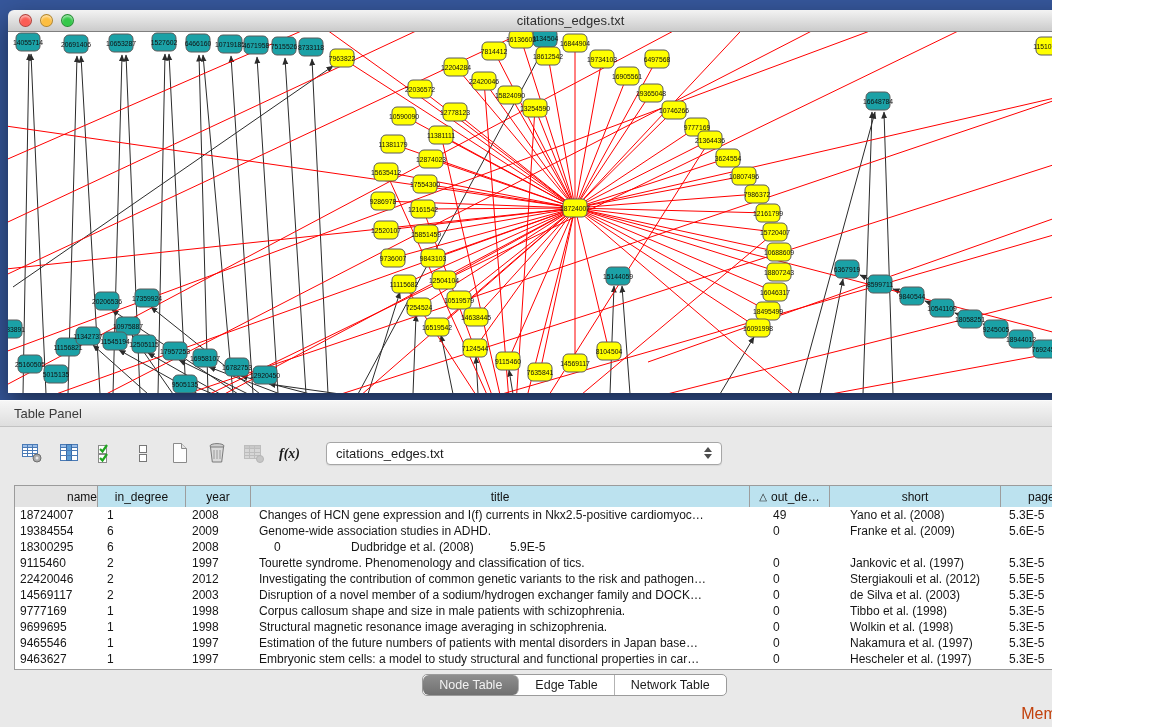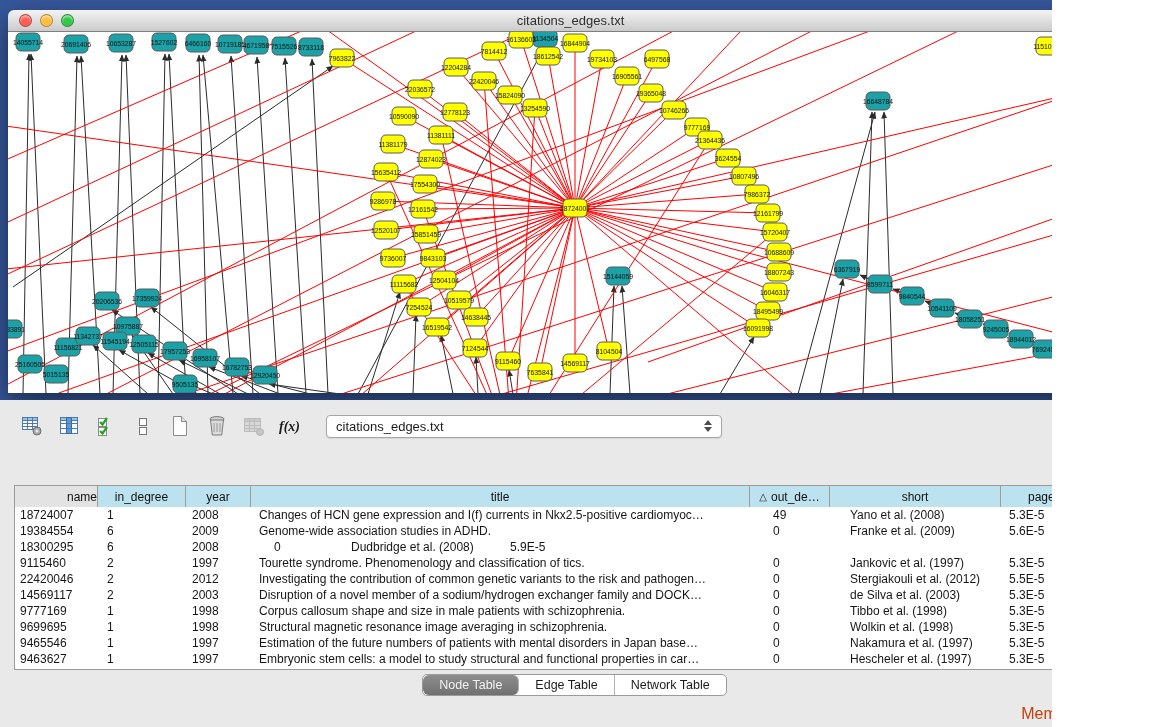--- a/index.html
+++ b/index.html
@@ -637,20 +637,30 @@
             <g>
               <rect x="555" y="167" width="24" height="18" rx="5" fill="#FFFF00" stroke="#5A5A5A" stroke-width="1"></rect>
               <text x="567" y="178.5" text-anchor="middle" font-size="6.8" fill="#101010" font-family="Liberation Sans, sans-serif">18724007</text>
             </g>
           </svg>
       </div>
     </div>
   </div>
 
   <div class="panel">
+    <div class="panel-header">
+      <span class="panel-title">Table Panel</span>
+      <span class="ph-icons">
+        <span class="float-icon">
+            <span class="fi-back"></span>
+            <span class="fi-front"></span>
+          </span>
+        <span class="close-x">✕</span>
+      </span>
+    </div>
 
     <div class="toolbar">
       <button class="tbtn">
         <svg width="24" height="24" viewBox="0 0 24 24">
           <rect x="2.5" y="3.5" width="15" height="12" fill="#FFFFFF" stroke="#4A7AB5"></rect>
           <rect x="2.5" y="3.5" width="15" height="3" fill="#9DBFE8" stroke="#4A7AB5"></rect>
           <path d="M7.5,3.5 V15.5 M12.5,3.5 V15.5 M2.5,9.5 H17.5 M2.5,12.5 H17.5" stroke="#4A7AB5" fill="none"></path>
           <circle cx="17" cy="17" r="4" fill="#A9A9A9" stroke="#6F6F6F"></circle>
           <circle cx="17" cy="17" r="1.5" fill="#E8E8E8"></circle>
         </svg>

